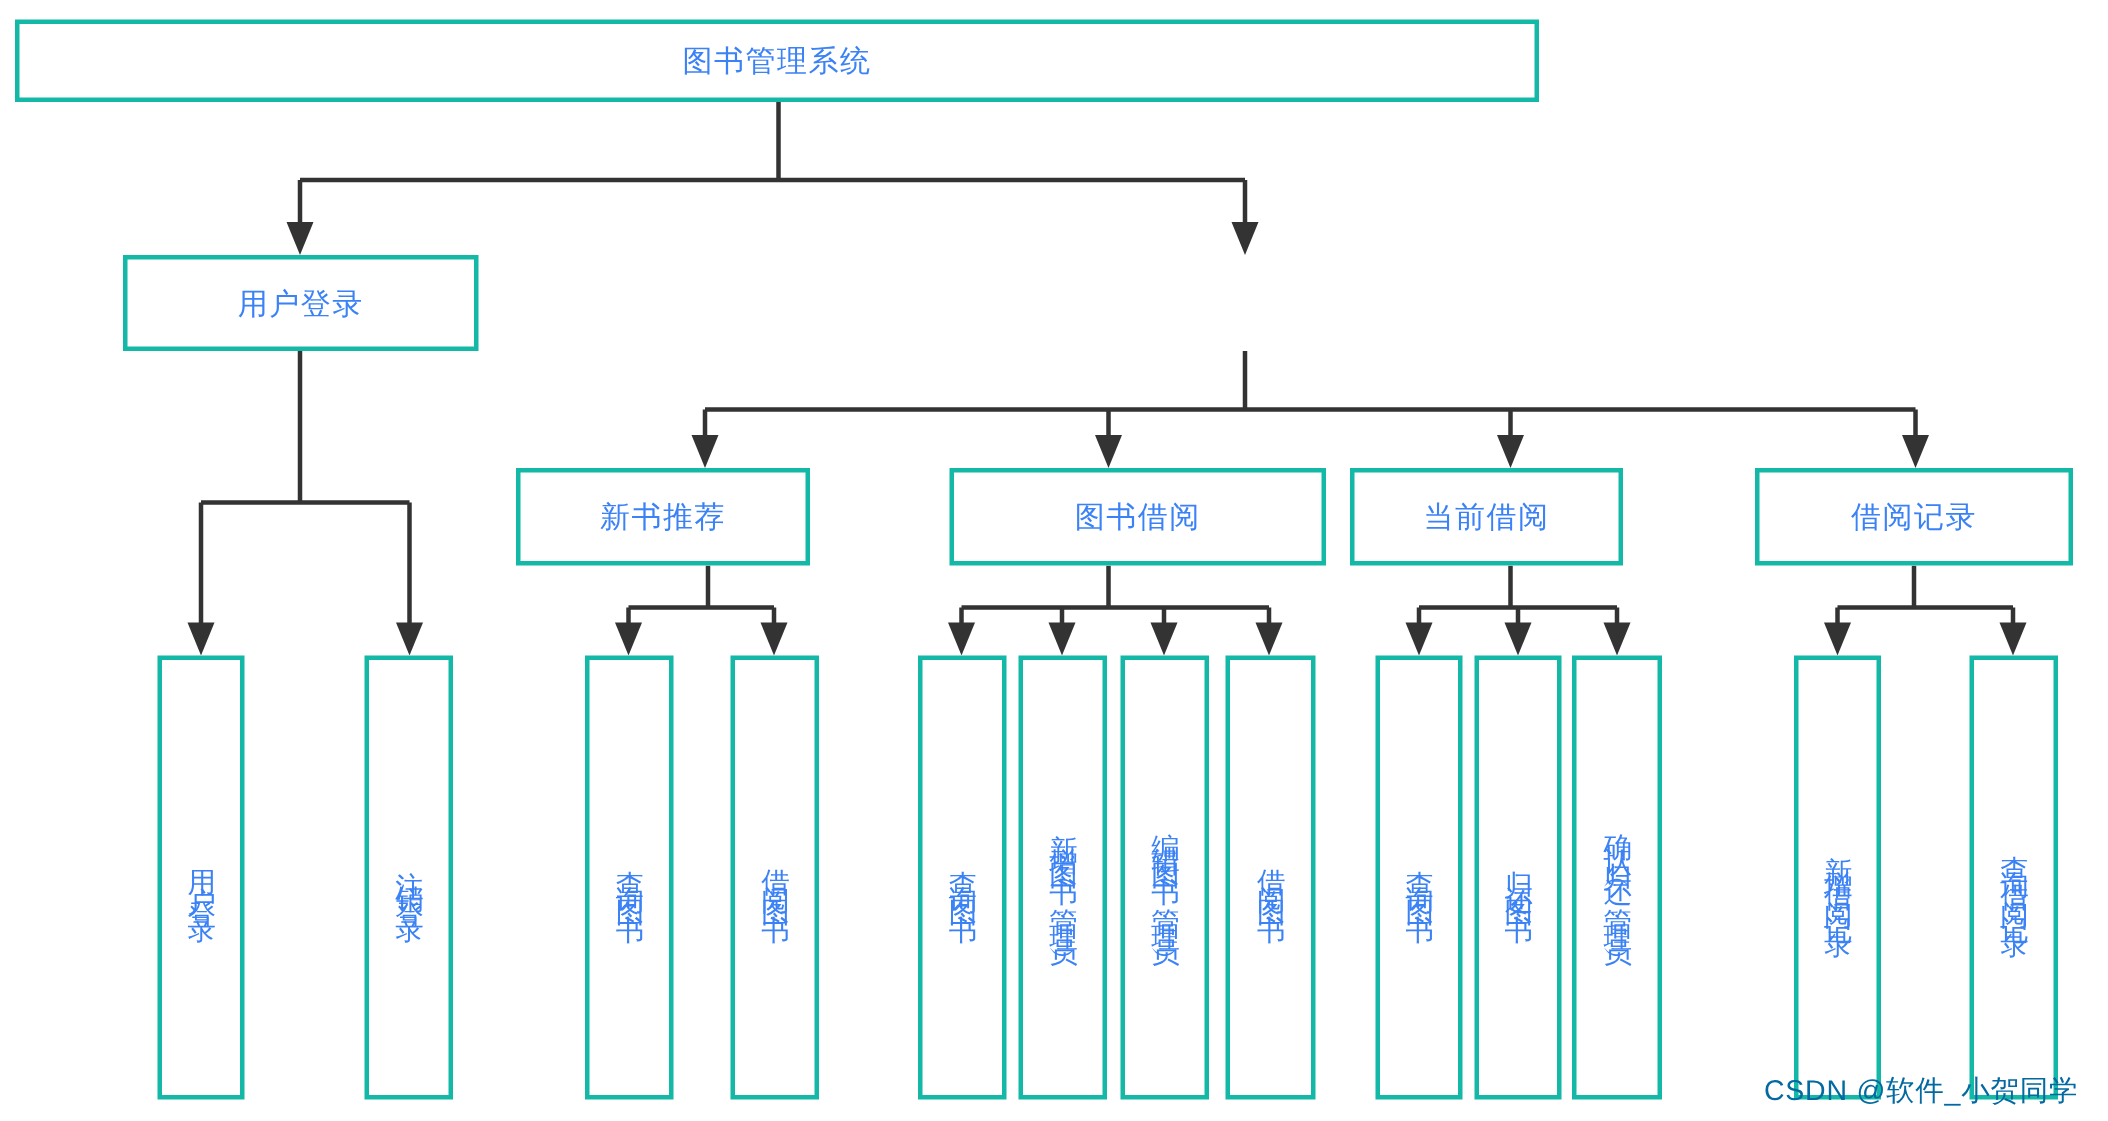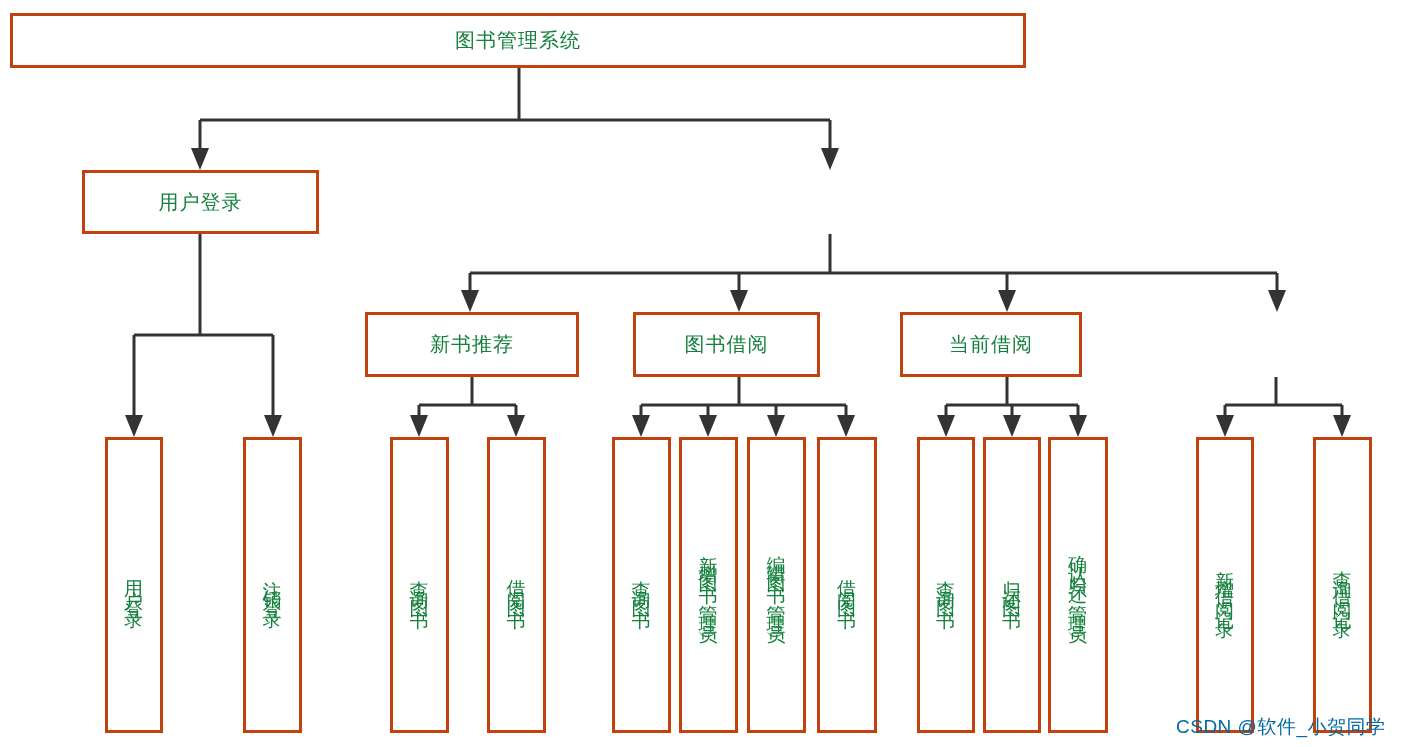--- a/index.html
+++ b/index.html
@@ -17,23 +17,23 @@
   }
   .connectors {
     position: absolute;
     left: 0;
     top: 0;
     pointer-events: none;
   }
   .node {
     position: absolute;
     box-sizing: border-box;
-    border: 3px solid #c2410c;
+    border: 3px solid #14b8a6;
     background: #ffffff;
-    color: #15803d;
+    color: #3b82f6;
     display: flex;
     align-items: center;
     justify-content: center;
     text-align: center;
   }
   .node.h {
     font-size: 20px;
     letter-spacing: 1px;
   }
   .node.v {
@@ -95,23 +95,24 @@
       <polygon points="1069,415 1087,415 1078,437"></polygon>
       <polygon points="1216,415 1234,415 1225,437"></polygon>
       <polygon points="1333,415 1351,415 1342,437"></polygon>
     </g>
   </svg>
 
   <div class="node h" style="left:10px; top:13px; width:1016px; height:55px;">图书管理系统</div>
 
   <div class="node h" style="left:82px; top:170px; width:237px; height:64px;">用户登录</div>
 
-  <div class="node h" style="left:365px; top:312px; width:214px; height:65px;">新书推荐</div>
-  <div class="node h" style="left:633px; top:312px; width:187px; height:65px;">图书借阅</div>
+  <div class="node h" style="left:344px; top:312px; width:196px; height:65px;">新书推荐</div>
+  <div class="node h" style="left:633px; top:312px; width:251px; height:65px;">图书借阅</div>
   <div class="node h" style="left:900px; top:312px; width:182px; height:65px;">当前借阅</div>
+  <div class="node h" style="left:1170px; top:312px; width:212px; height:65px;">借阅记录</div>
 
   <div class="node v" style="left:105px; top:437px; width:58px; height:296px;">用户登录</div>
   <div class="node v" style="left:243px; top:437px; width:59px; height:296px;">注销登录</div>
 
   <div class="node v" style="left:390px; top:437px; width:59px; height:296px;">查询图书</div>
   <div class="node v" style="left:487px; top:437px; width:59px; height:296px;">借阅图书</div>
 
   <div class="node v" style="left:612px; top:437px; width:59px; height:296px;">查询图书</div>
   <div class="node v" style="left:679px; top:437px; width:59px; height:296px;">新增图书（管理员）</div>
   <div class="node v" style="left:747px; top:437px; width:59px; height:296px;">编辑图书（管理员）</div>

